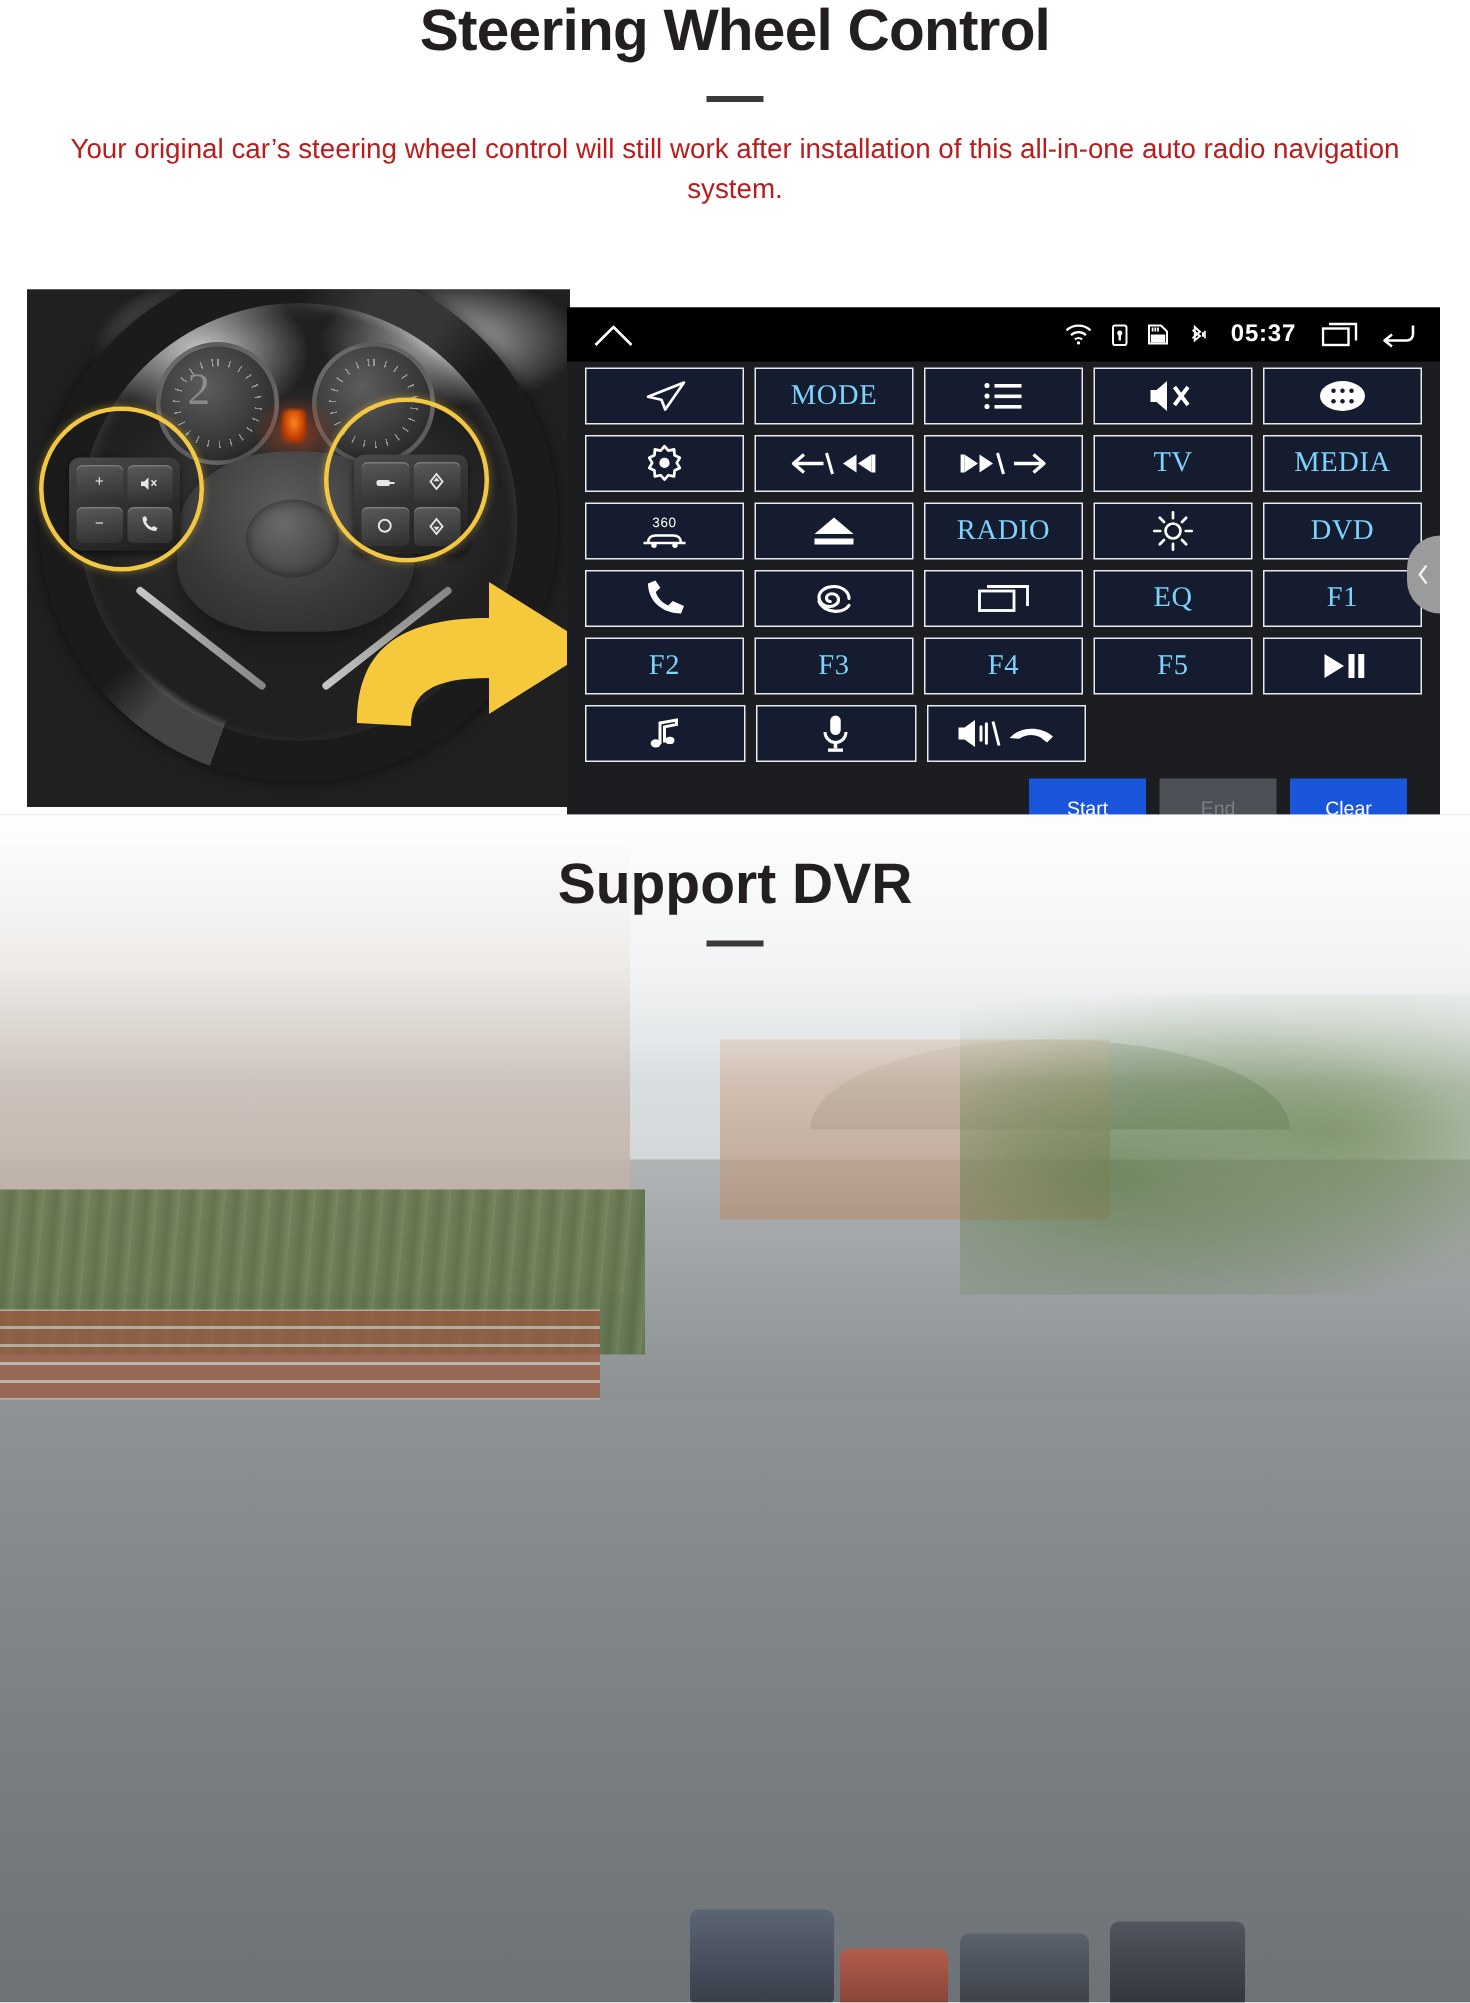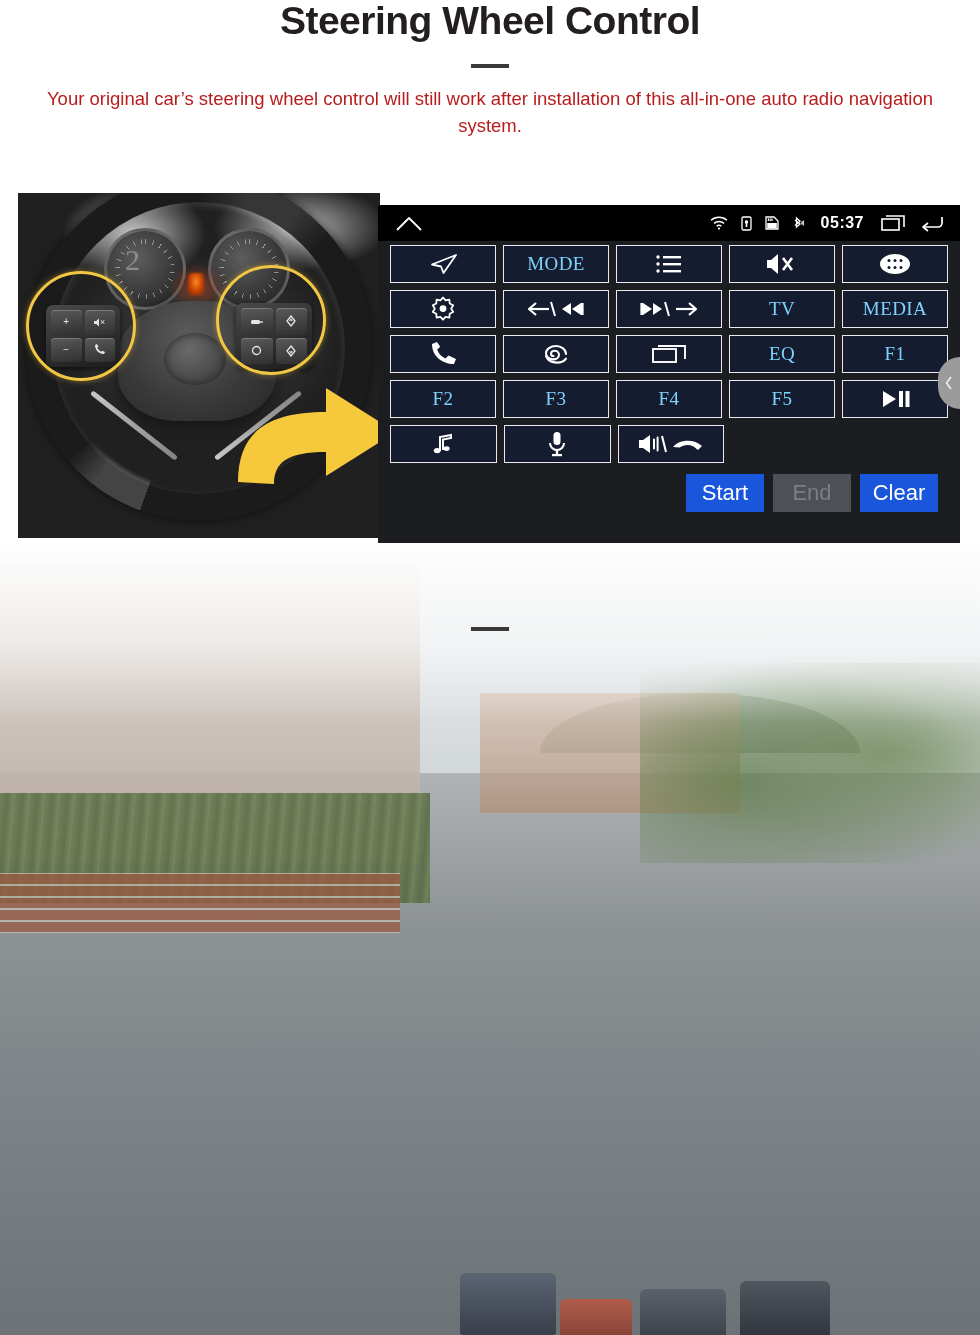--- a/index.html
+++ b/index.html
@@ -154,21 +154,21 @@
   }
   .hu-btn.blank { visibility:hidden; border:none; background:none; }
   .hu-btn svg { display:block; }
 
   .action-row {
     display:flex; justify-content:flex-end; gap:9px;
     padding:4px 10px 0 0;
   }
   .act-btn {
     width:78px; height:38px; display:flex; align-items:center; justify-content:center;
-    font-size:22px; color:#fff; border:none;
+    font-size:13px; color:#fff; border:none;
   }
   .act-btn.primary { background:#1a56db; }
   .act-btn.disabled { background:#4d5056; color:#7b7e85; }
 
   .drawer-tab {
     position:absolute; right:0; top:152px; width:22px; height:52px;
     background:#9b9b9b;
     border-radius:26px 0 0 26px;
     display:flex; align-items:center; justify-content:center;
   }
@@ -423,20 +423,46 @@
               <rect x="2.4" y="4" width="2.6" height="12" fill="#fff"></rect>
               <path d="M31 17L27 3" stroke="#fff" stroke-width="2"></path>
               <path d="M38 10h20" stroke="#fff" stroke-width="2.2"></path>
               <path d="M51 4l7 6-7 6" fill="none" stroke="#fff" stroke-width="2.2" stroke-linejoin="round"></path>
             </svg>
           </div>
           <div class="hu-btn">TV</div>
           <div class="hu-btn">MEDIA</div>
         </div>
 
+        <div class="btn-row">
+          <div class="hu-btn">
+            <svg width="38" height="26" viewBox="0 0 38 26">
+              <text x="19" y="10" font-size="9" font-family="Liberation Sans, sans-serif" fill="#fff" text-anchor="middle">360</text>
+              <path d="M5 21h28M8 21c0-3 2-5 5-5h12c3 0 5 2 5 5" fill="none" stroke="#fff" stroke-width="1.8"></path>
+              <circle cx="12" cy="22.5" r="1.8" fill="#fff"></circle>
+                <circle cx="26" cy="22.5" r="1.8" fill="#fff"></circle>
+            </svg>
+          </div>
+          <div class="hu-btn">
+            <svg width="34" height="22" viewBox="0 0 34 22">
+              <path d="M17 2 L30 13 H4 Z" fill="#fff"></path>
+              <rect x="4" y="16" width="26" height="4" fill="#fff"></rect>
+            </svg>
+          </div>
+          <div class="hu-btn">RADIO</div>
+          <div class="hu-btn">
+            <svg width="28" height="28" viewBox="0 0 28 28">
+              <circle cx="14" cy="14" r="5" fill="none" stroke="#fff" stroke-width="1.8"></circle>
+              <g stroke="#fff" stroke-width="1.8" stroke-linecap="round">
+                <path d="M14 1.5v4M14 22.5v4M1.5 14h4M22.5 14h4M5.2 5.2l2.8 2.8M20 20l2.8 2.8M22.8 5.2L20 8M8 20l-2.8 2.8"></path>
+              </g>
+            </svg>
+          </div>
+          <div class="hu-btn">DVD</div>
+        </div>
 
         <div class="btn-row">
           <div class="hu-btn">
             <svg width="30" height="26" viewBox="0 0 30 26">
               <path d="M4 3 C4 15, 14 23, 26 23 L28 18 L20.5 14.6 L17.5 17.6 C13 15.6 10.5 12.5 9.2 8.6 L12.2 5.8 L9 1 Z" fill="#fff"></path>
             </svg>
           </div>
           <div class="hu-btn">
             <svg width="32" height="24" viewBox="0 0 32 24">
               <path d="M26 12c0-4.5-4.5-8-10-8S6 7 6 11.2c0 3.6 3.2 6.2 7 6.2 3.4 0 6-2 6-4.6 0-2.3-2-4-4.4-4-2 0-3.6 1.3-3.6 2.9 0 1.3 1.1 2.3 2.5 2.3" fill="none" stroke="#fff" stroke-width="2.1" stroke-linecap="round"></path>
@@ -524,15 +550,16 @@
     <div class="road-surface"></div>
 
     <div class="car-box" style="left:460px;top:730px;width:96px;height:62px;background:linear-gradient(180deg,#566072,#2c3240);opacity:.8"></div>
     <div class="car-box" style="left:560px;top:756px;width:72px;height:40px;background:linear-gradient(180deg,#c4563f,#8d3524);opacity:.78"></div>
     <div class="car-box" style="left:640px;top:746px;width:86px;height:50px;background:linear-gradient(180deg,#555c68,#2d323b);opacity:.78"></div>
     <div class="car-box" style="left:740px;top:738px;width:90px;height:56px;background:linear-gradient(180deg,#4a4f58,#222630);opacity:.8"></div>
 
   </div>
 
   <div class="topwash"></div>
+  <div class="sec2-title">Support DVR</div>
   <div class="sec2-rule"></div>
 
 </div>
 
 </body></html>

